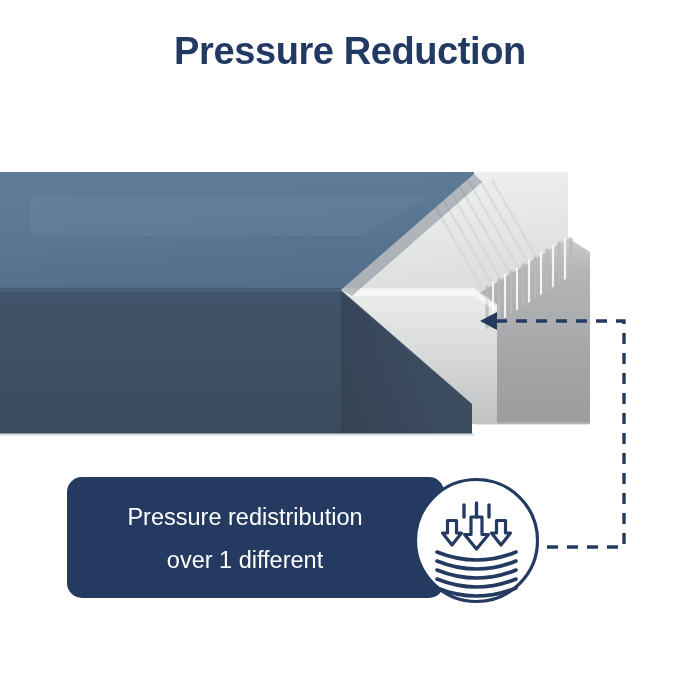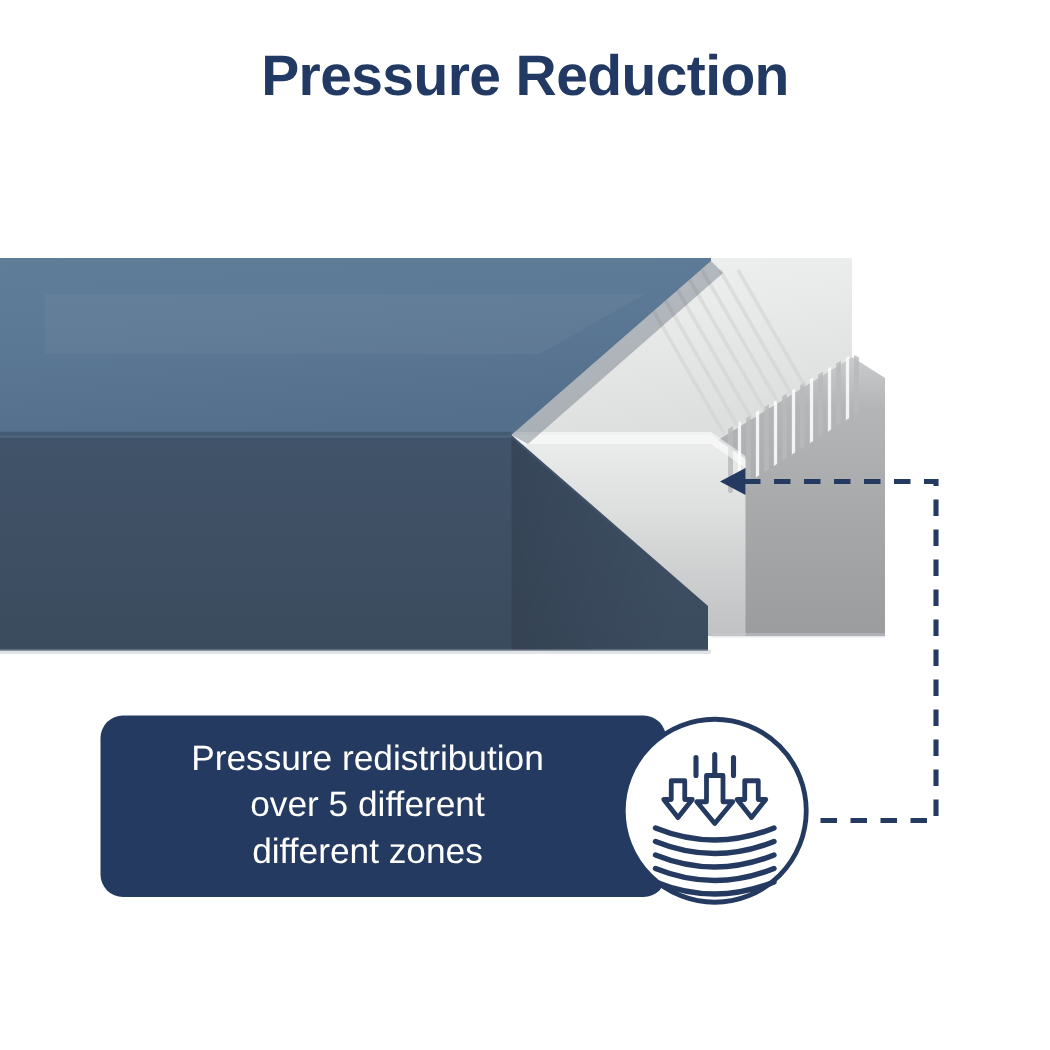--- a/index.html
+++ b/index.html
@@ -72,21 +72,21 @@
     left: 8px;
     top: 13px;
     width: 340px;
     text-align: center;
     color: #ffffff;
     font-family: "Liberation Sans", sans-serif;
     font-size: 23.5px;
     line-height: 31px;
     font-weight: normal;
   }
-  .callout-text span { display: block; }
+  .callout-text span { display: block; margin-top: 12px; }
 
   
   .zone-icon-wrap {
     position: absolute;
     left: 412px;
     top: 476px;
     width: 129px;
     height: 129px;
   }
   .zone-icon-svg {
@@ -213,22 +213,22 @@
       <g>
         <path d="M 527,547 L 624,547 L 624,321 L 492,321" fill="none" stroke="#243a61" stroke-width="3.4" stroke-dasharray="11 9" stroke-linecap="butt"></path>
         <path d="M 480,321 L 497,312 L 497,330 Z" fill="#243a61"></path>
       </g>
     </svg>
   </div>
 
   <div class="callout-banner">
     <div class="callout-text">
       <span>Pressure redistribution</span>
-      <span>over 5 different</span>
-      <span>different zones</span>
+      <span>over 1 different</span>
+      <span>pressure over</span>
     </div>
   </div>
 
   <div class="zone-icon-wrap">
     <svg class="zone-icon-svg" viewBox="0 0 129 129" xmlns="http://www.w3.org/2000/svg">
 
       <circle cx="64.5" cy="64.5" r="61" fill="#ffffff" stroke="#243a61" stroke-width="3.2"></circle>
 
       <g stroke="#243a61" fill="none" stroke-linecap="round" stroke-linejoin="round">
 

